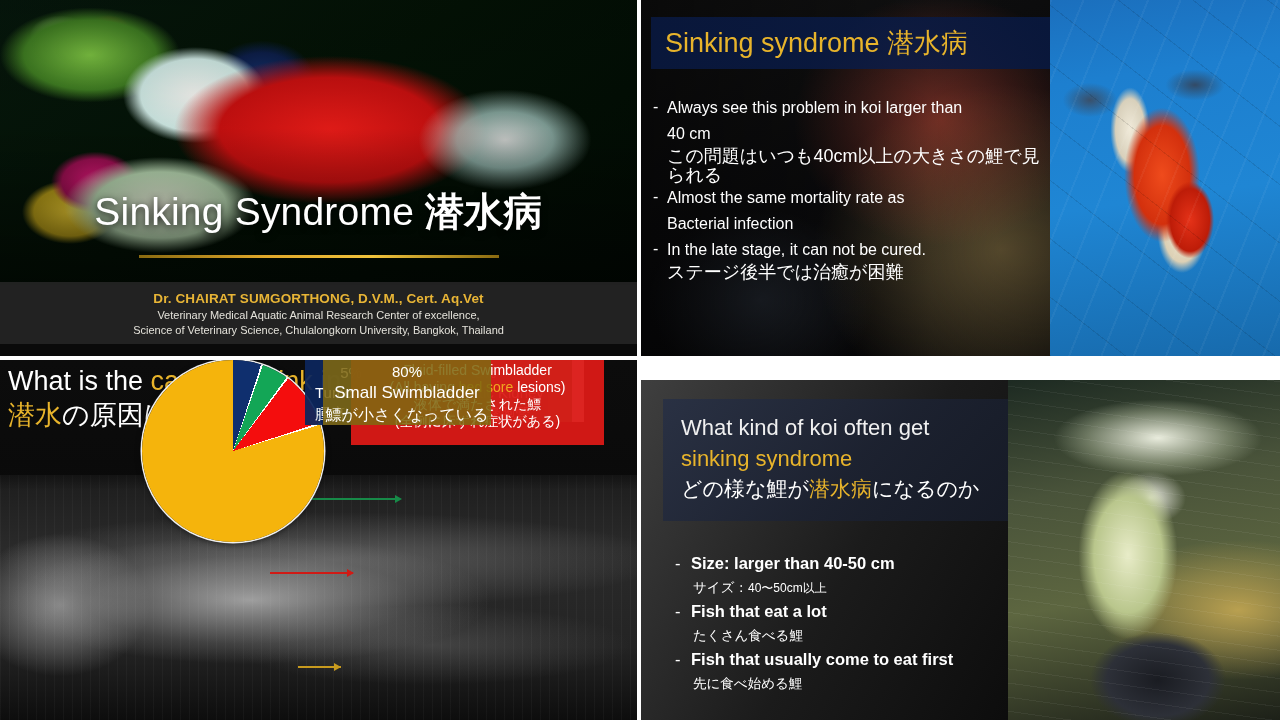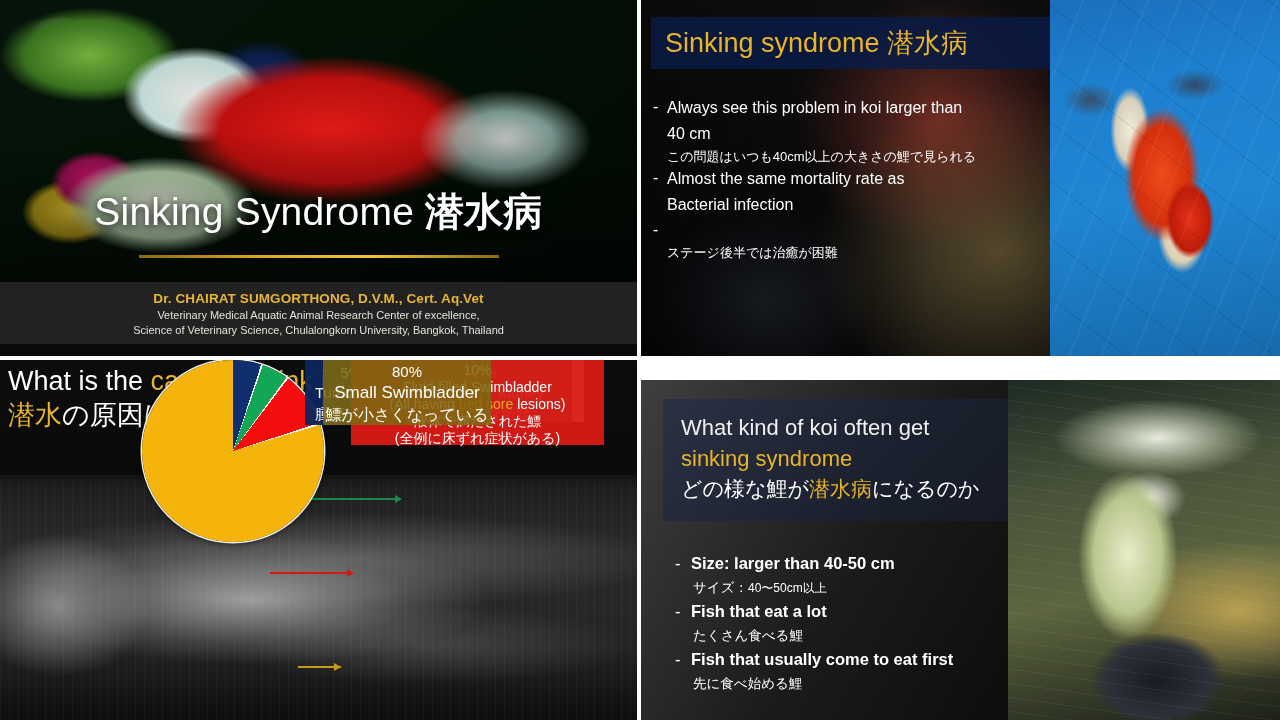--- a/index.html
+++ b/index.html
@@ -70,21 +70,21 @@
   .tr-titlebar{position:absolute;left:10px;top:17px;width:399px;height:52px;z-index:5;
     background:linear-gradient(90deg, rgba(9,24,62,.93) 0%, rgba(10,27,70,.86) 60%, rgba(9,24,62,.93) 100%);
     display:flex;align-items:center;}
   .tr-title-text{color:#e8b42b;font-size:27px;line-height:32px;padding-left:14px;white-space:nowrap;}
   .tr-title-jp{font-weight:400;}
 
   .tr-body{position:absolute;left:12px;top:95px;width:398px;z-index:5;}
   .b-row{display:flex;margin-bottom:1px;}
   .b-dash{color:#ffffff;font-size:16px;line-height:24px;width:14px;flex:none;}
   .b-en{color:#ffffff;font-size:16px;line-height:25px;}
-  .b-jp{color:#ffffff;font-size:13px;line-height:19px;padding-left:14px;}
+  .b-jp{color:#ffffff;font-size:18px;line-height:19px;padding-left:14px;}
 
   
   .bl-bg{position:absolute;inset:0;background:linear-gradient(180deg,#0c0c0c 0%,#070707 100%);}
   .xray{position:absolute;left:0;top:115px;width:637px;height:245px;
     background:
       radial-gradient(ellipse 300px 80px at 250px 125px, rgba(190,190,190,.78) 0%, rgba(120,120,120,.35) 55%, transparent 80%),
       radial-gradient(ellipse 120px 95px at 60px 130px, rgba(205,205,205,.62) 0%, transparent 75%),
       radial-gradient(ellipse 420px 60px at 330px 85px, rgba(165,165,165,.42) 0%, transparent 80%),
       radial-gradient(ellipse 250px 50px at 430px 170px, rgba(140,140,140,.3) 0%, transparent 80%),
       linear-gradient(180deg,#1d1d1d 0%, #2a2a2a 30%, #242424 70%, #0d0d0d 100%);}
@@ -214,20 +214,21 @@
         <span class="b-dash">-</span>
         <span class="b-en">Almost the same mortality rate as</span>
       </div>
       <div class="b-row">
         <span class="b-dash"></span>
         <span class="b-en">Bacterial infection</span>
       </div>
 
       <div class="b-row">
         <span class="b-dash">-</span>
+        <span class="b-en">In the late stage, it can not be cured.</span>
       </div>
       <div class="b-jp">ステージ後半では治癒が困難</div>
 
     </div>
   </div>
 
   <div class="slide" id="slide-bl">
     <div class="bl-bg"></div>
     <div class="xray"></div>
     <div class="xray-fade"></div>
@@ -268,21 +269,20 @@
       <div class="jp">腫瘍</div>
     </div>
 
     <div class="cbox" id="box-pck">
       <div class="pct">5%</div>
       <div class="en">Polycystic Kidney</div>
       <div class="jp">多発性嚢胞腎</div>
     </div>
 
     <div class="cbox" id="box-fluid">
-      <div class="pct ln2">10%</div>
       <div class="en ln3">Fluid-filled Swimbladder</div>
       <div class="en ln3"><span>(All having </span><span class="bedsore">bed sore</span><span> lesions)</span></div>
       <div class="jp ln4">液体で満たされた鰾</div>
       <div class="jp ln5">(全例に床ずれ症状がある)</div>
     </div>
 
     <div class="cbox" id="box-small">
       <div class="pct">80%</div>
       <div class="en">Small Swimbladder</div>
       <div class="jp">鰾が小さくなっている</div>

